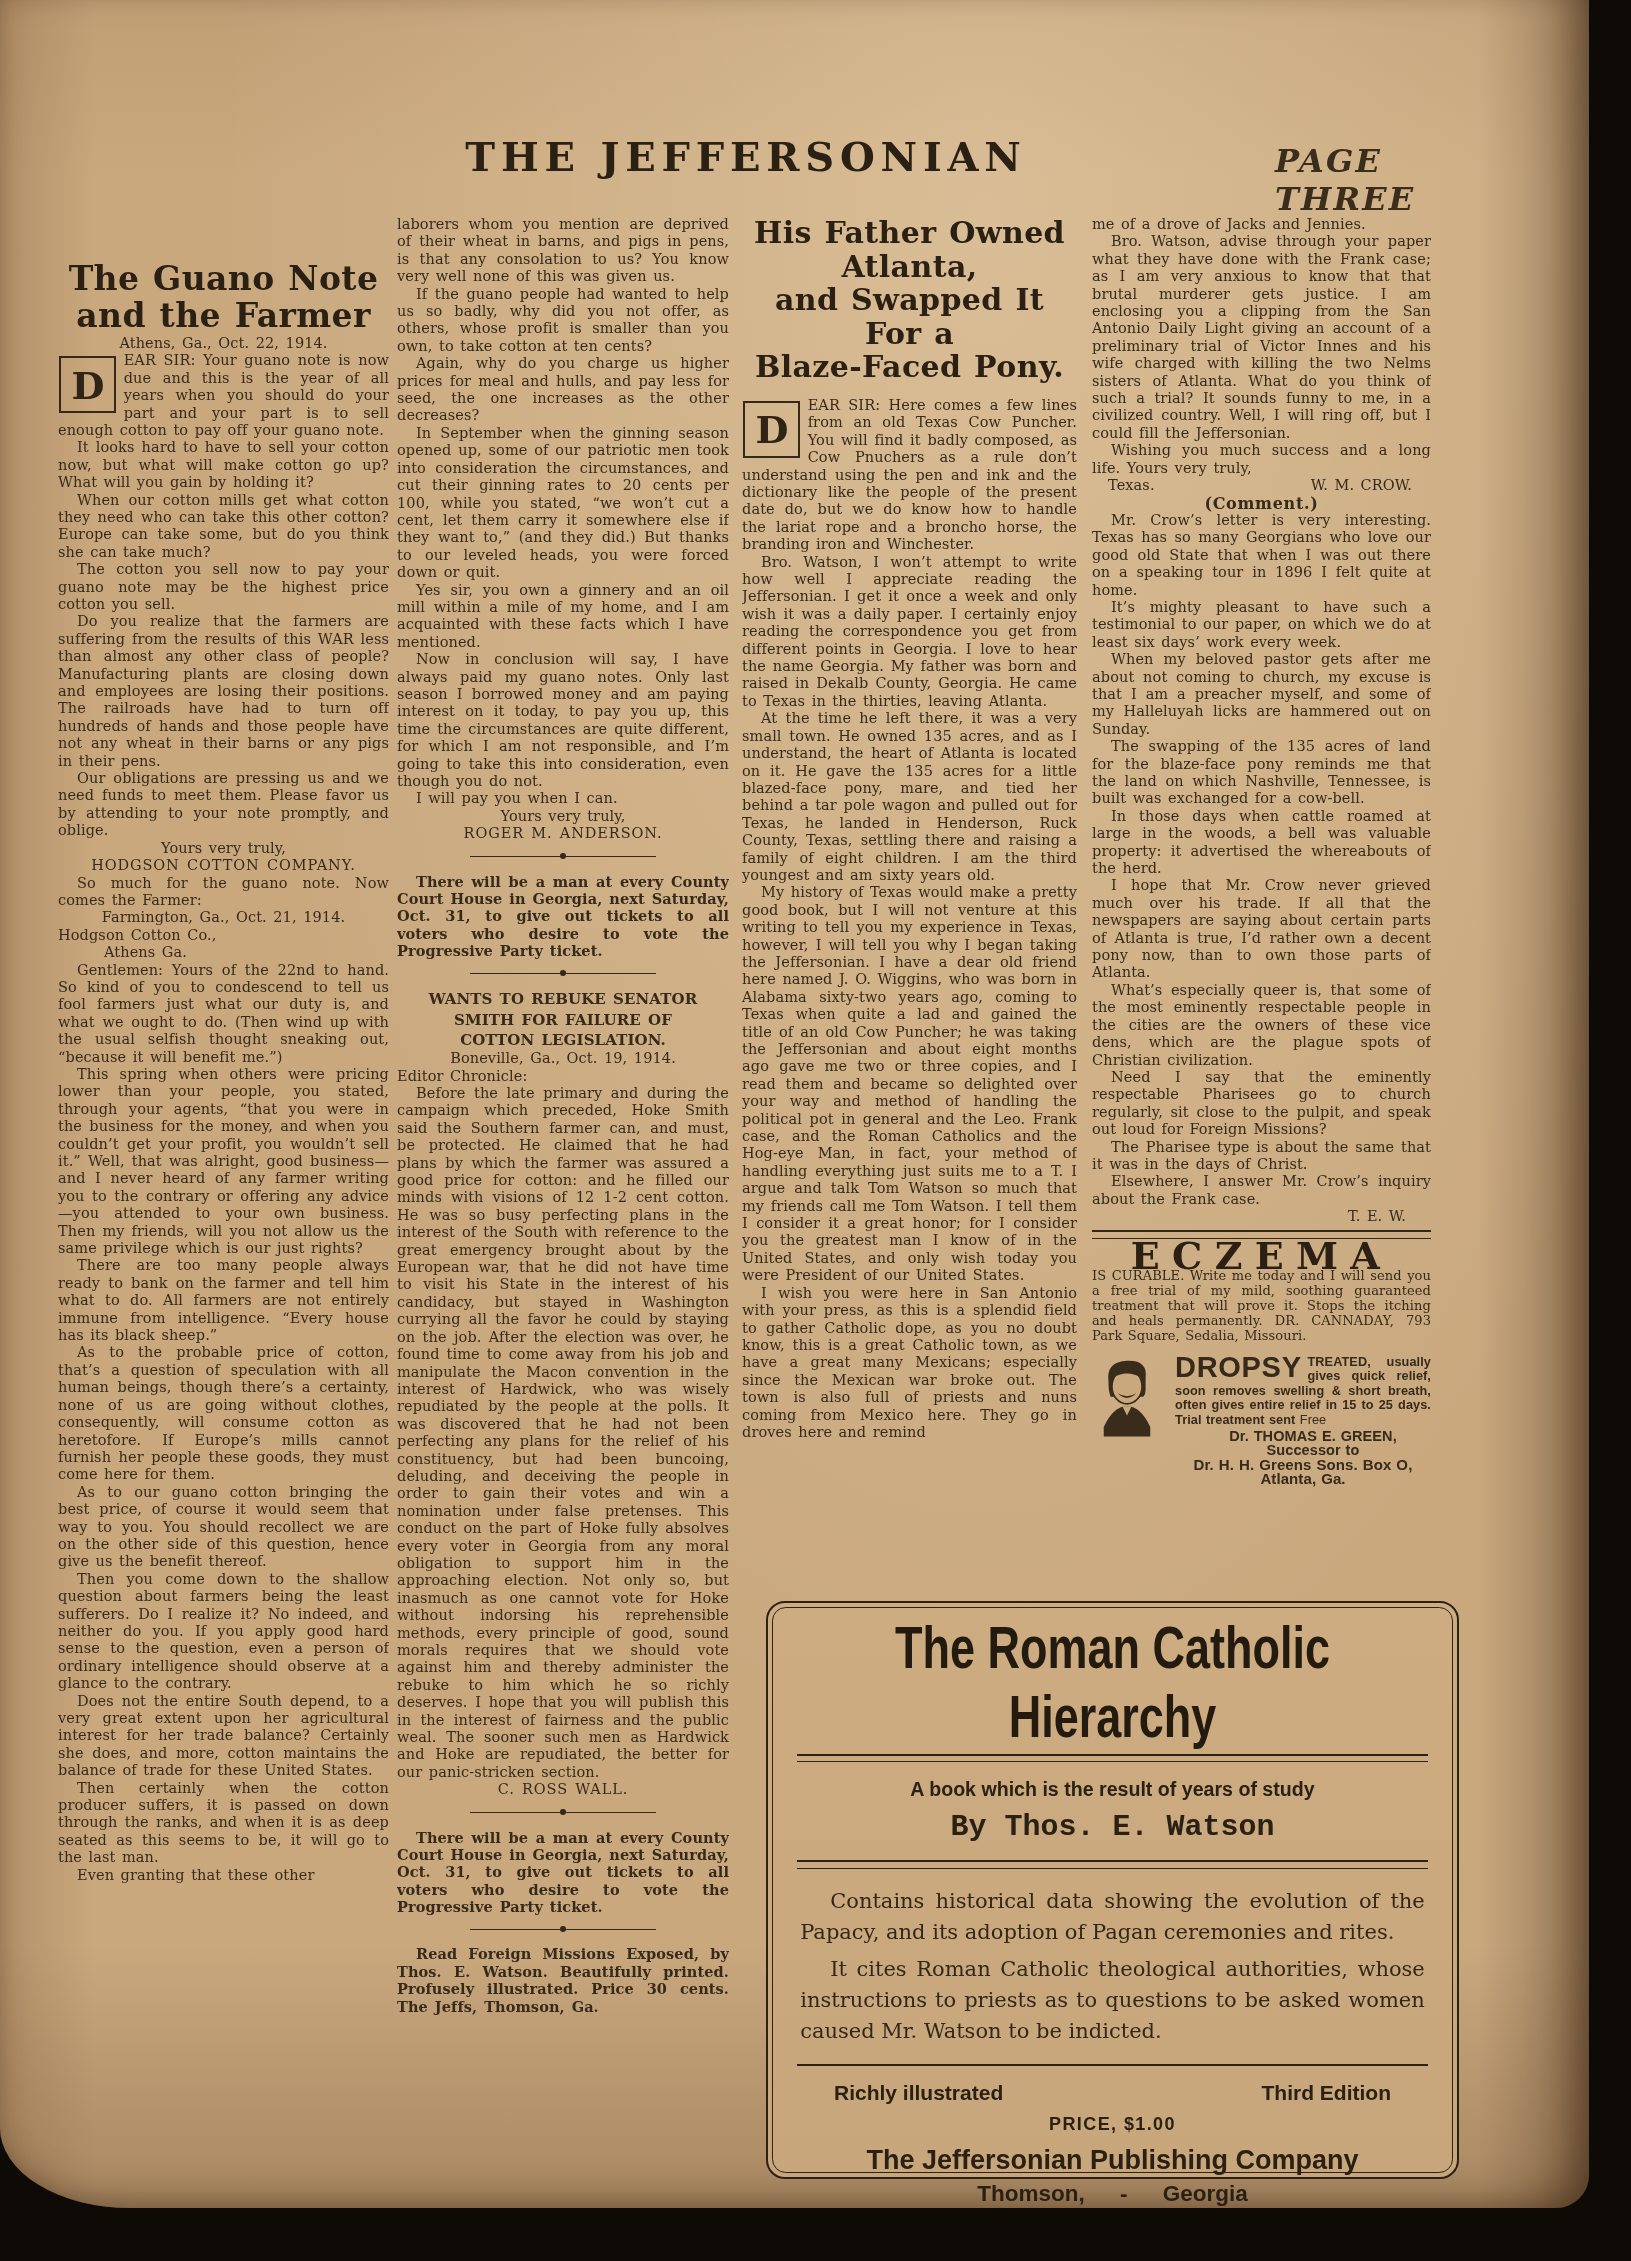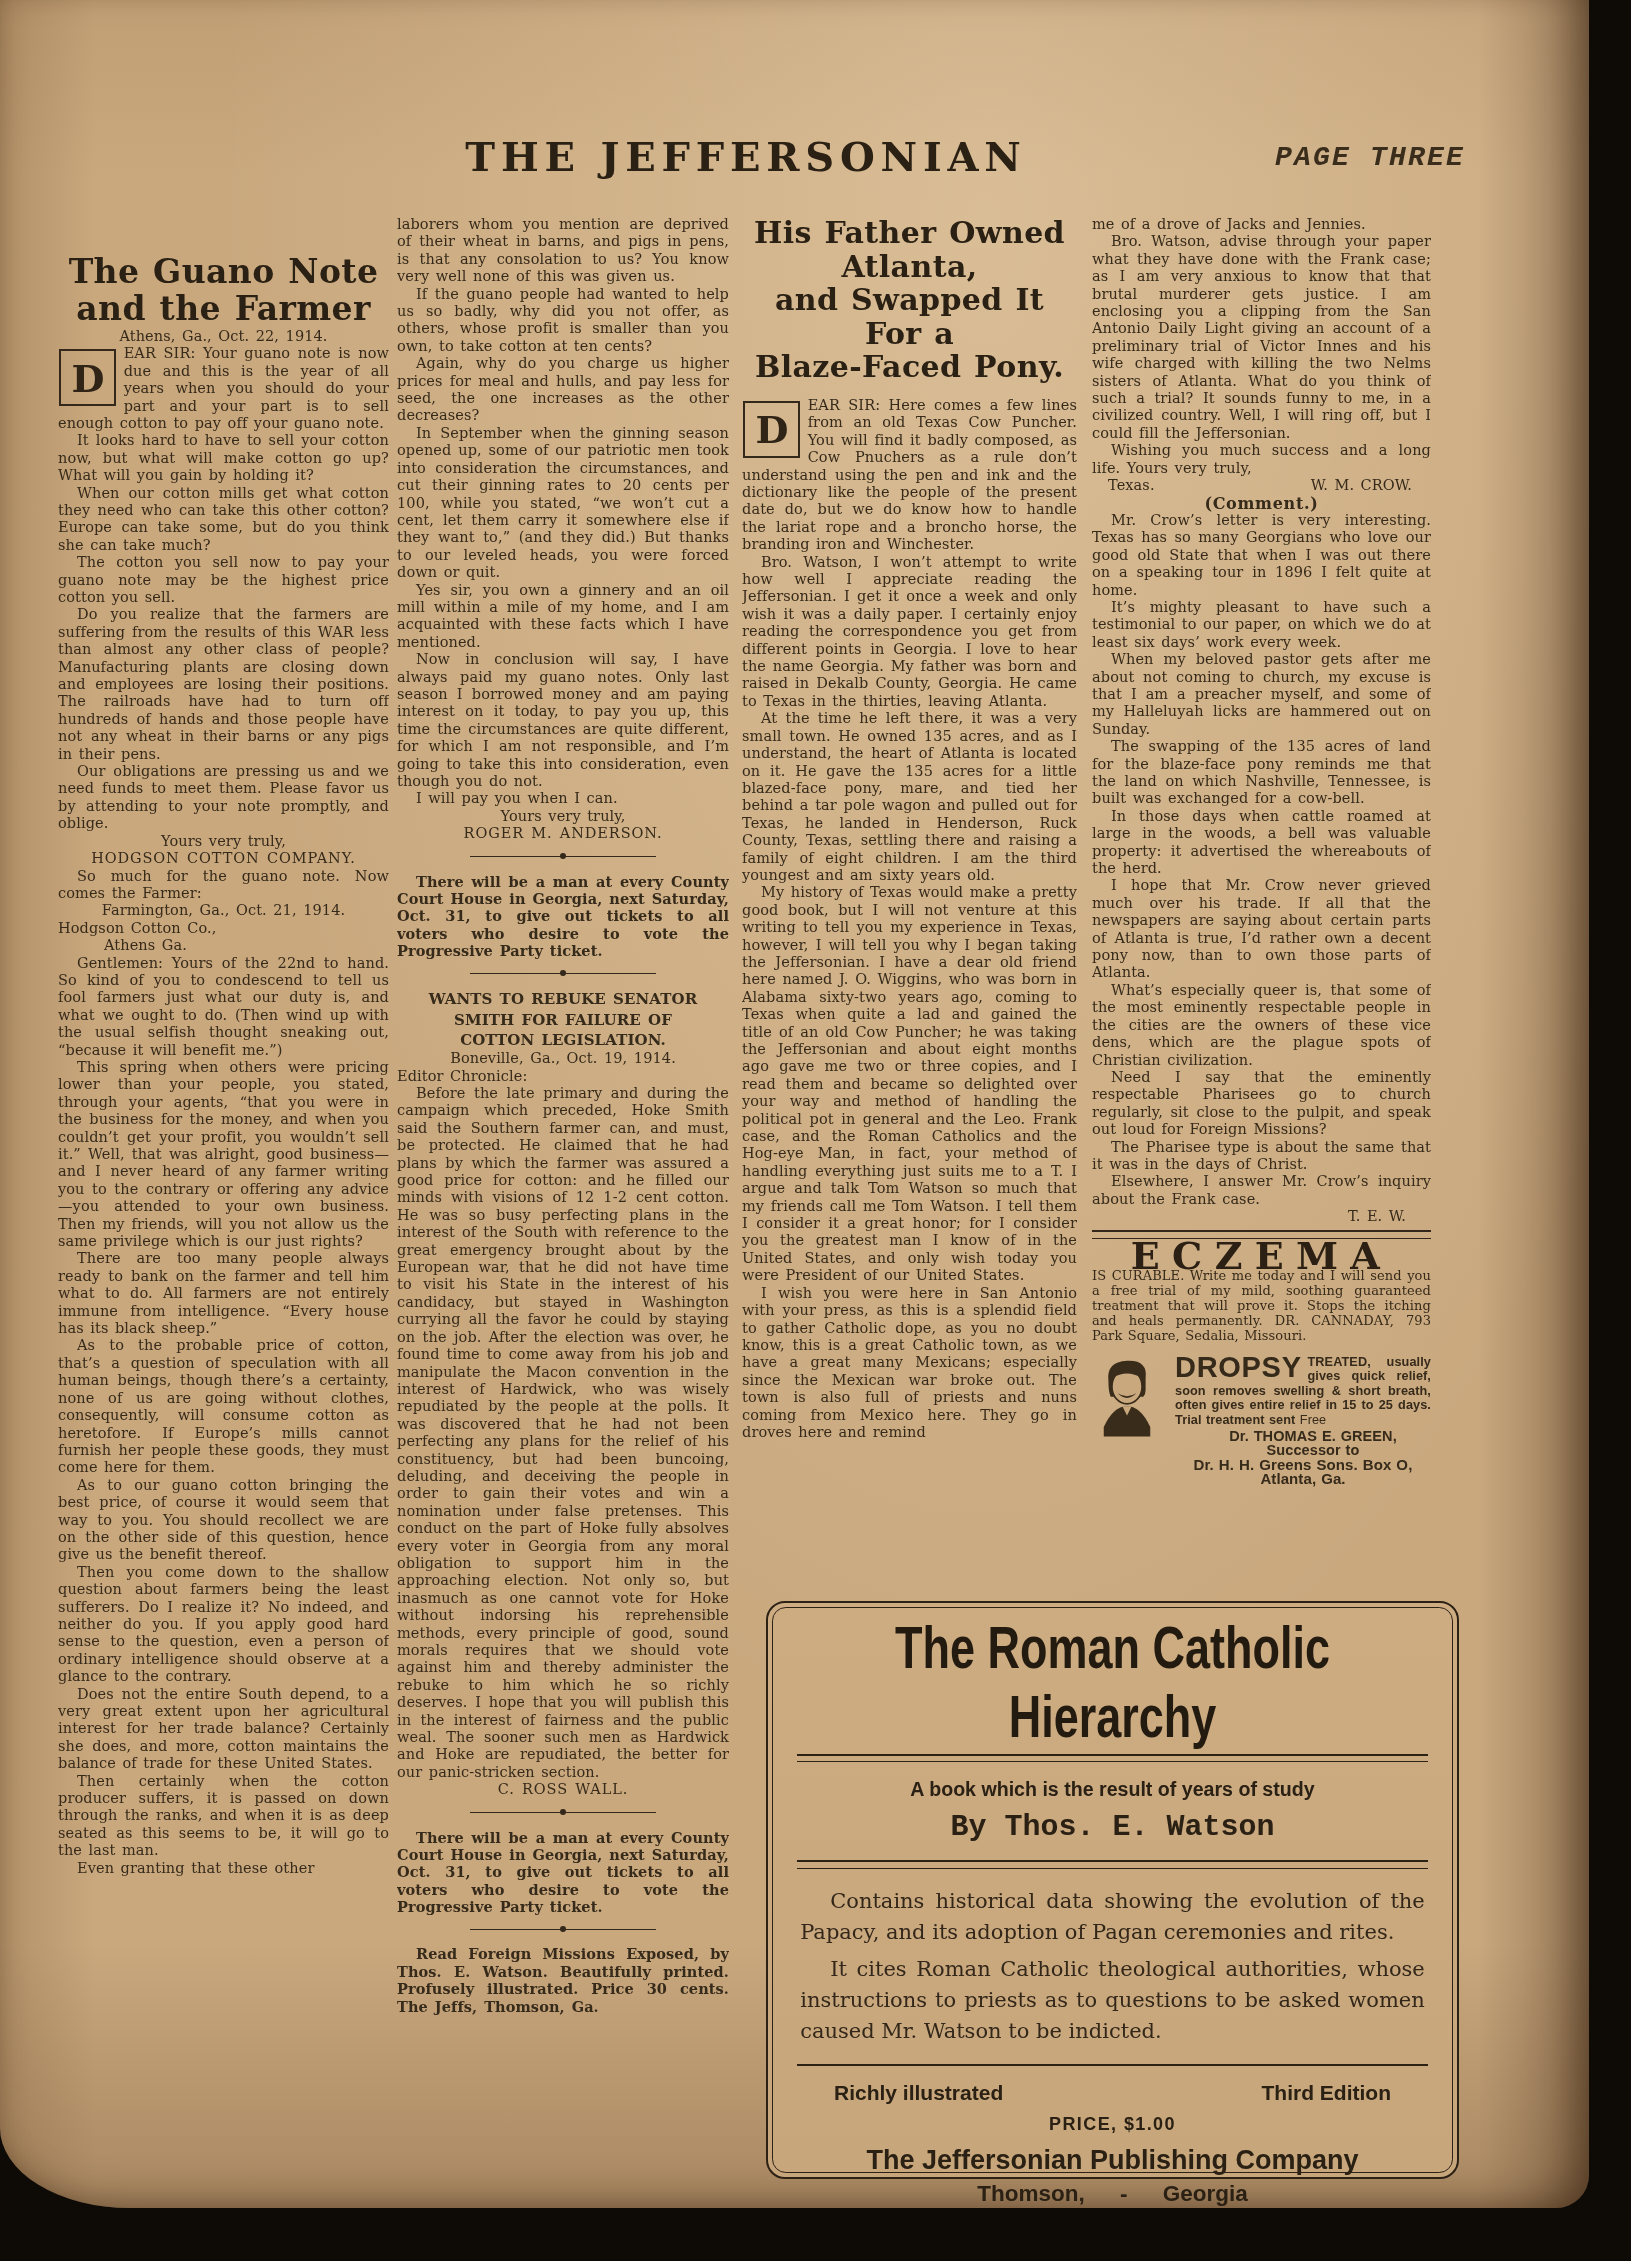--- a/index.html
+++ b/index.html
@@ -10,25 +10,25 @@
            radial-gradient(ellipse at 62% 10%, rgba(255,238,205,.30), rgba(255,238,205,0) 55%),
            linear-gradient(90deg, rgba(120,85,50,.28), rgba(120,85,50,0) 6%, rgba(120,85,50,0) 93%, rgba(70,45,25,.38)),
            linear-gradient(180deg, rgba(150,110,70,.16), rgba(150,110,70,0) 8%, rgba(150,110,70,0) 88%, rgba(95,62,34,.30)),
            #c9a87e;
          border-bottom-left-radius:130px 80px;border-bottom-right-radius:33px;
          box-shadow: inset -26px -13px 43px -13px rgba(45,26,10,.55), inset 13px 0 29px -16px rgba(60,38,18,.35);}
   
   .masthead{position:absolute;left:449px;top:133px;width:594px;text-align:center;
             font-weight:bold;font-size:40px;letter-spacing:5.8px;color:#2a2013;}
   .pagelabel{position:absolute;left:1275px;top:142px;width:217px;font-style:italic;font-weight:bold;
-             font-size:28px;letter-spacing:2.2px;color:#3a2d1c;font-family:Liberation Mono, monospace;}
+             font-size:32px;letter-spacing:2.2px;color:#3a2d1c;}
   
   .col{position:absolute;font-size:14.5px;line-height:17.4px;letter-spacing:0.1px;word-spacing:1.8px;
        text-align:justify;overflow:hidden;}
-  #col1{left:58px;top:254px;width:331px;height:1937px;}
+  #col1{left:58px;top:261px;width:331px;height:1937px;}
   #col2{left:397px;top:216px;width:332px;height:1990px;}
   #col3{left:742px;top:216px;width:335px;height:1377px;}
   #col4{left:1092px;top:216px;width:339px;height:1986px;}
   .col p{margin:0;}
   .b-headline{font-size:33px;line-height:1.12;font-weight:bold;text-align:center;
               white-space:pre-line;margin:2.9px 0 16px;color:#2a2013;letter-spacing:0.4px;}
   #col3 .b-headline{font-size:30px;margin-bottom:13px;}
   .b-dateline{text-align:center;font-size:14.5px;margin:8.7px 0 7.2px;}
   .b-para{text-indent:19px;}
   .b-cont{text-indent:0;}

